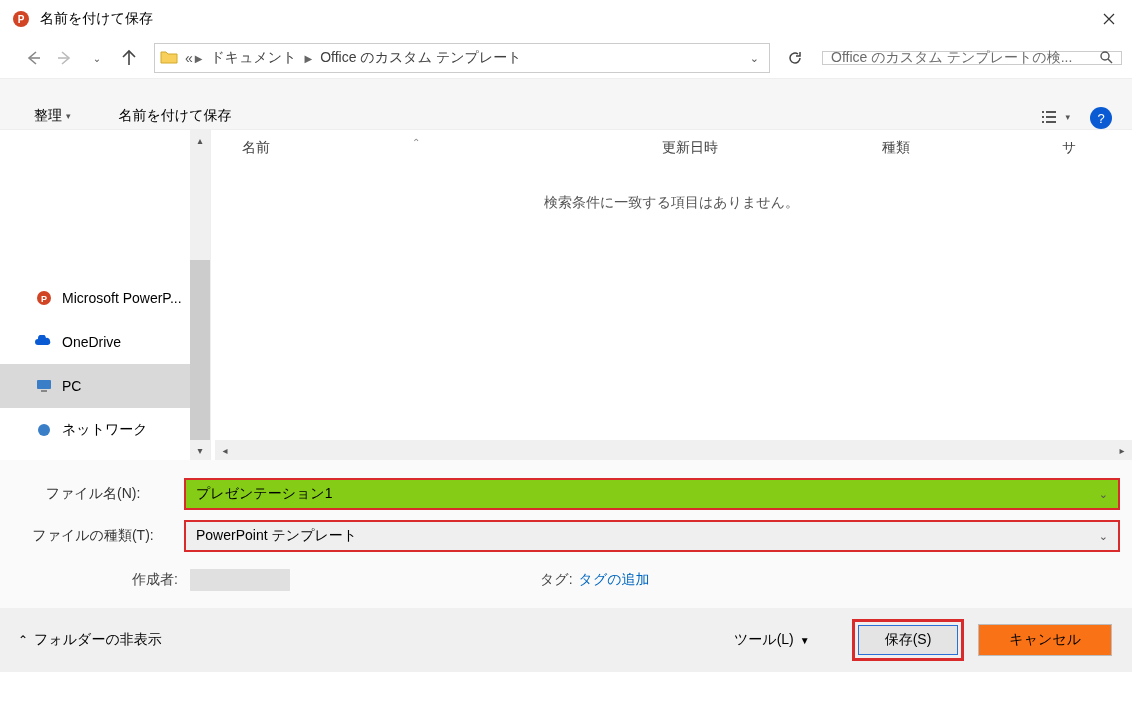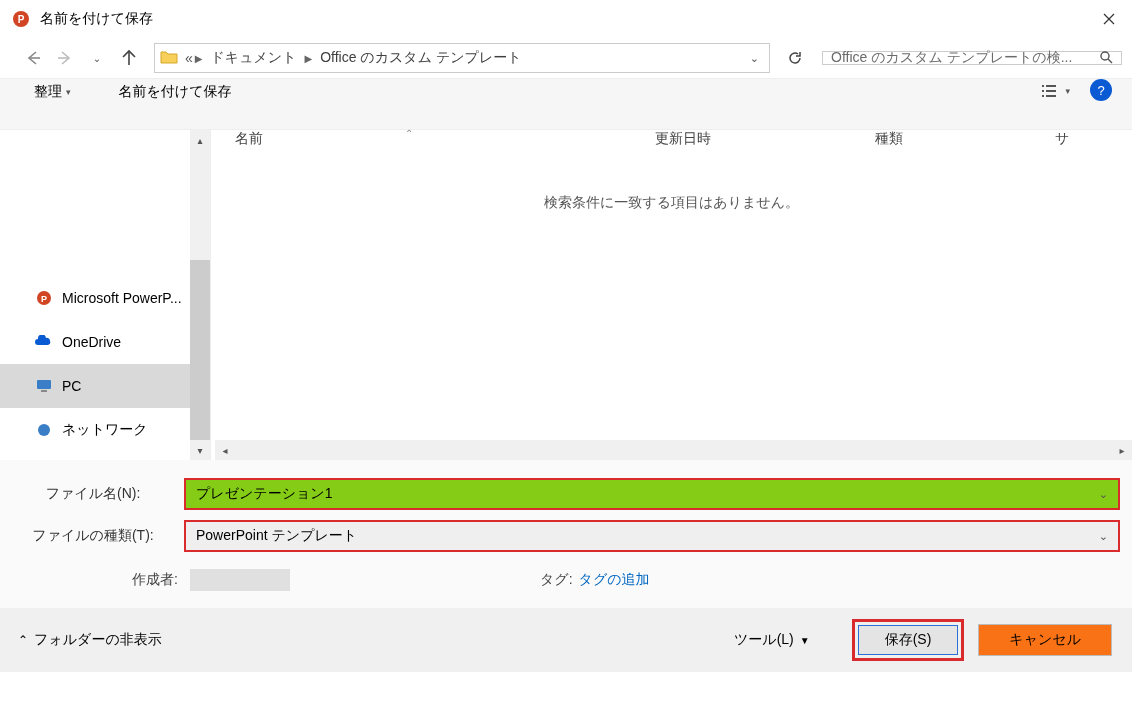--- a/index.html
+++ b/index.html
@@ -17,41 +17,41 @@
   .path-box { flex: 1; border: 1px solid #ccc; height: 30px; display: flex; align-items: center; padding: 0 4px; margin-left: 6px; }
   .path-box .folder-icon { width: 22px; height: 22px; margin-right: 4px; }
   .path-seg { padding: 0 6px; color: #404040; }
   .path-chev { color: #666; font-size: 10px; padding: 0 2px; }
   .path-spacer { flex: 1; }
   .path-drop { color: #555; font-size: 11px; padding: 0 6px; }
   .refresh { width: 30px; height: 30px; display: flex; align-items: center; justify-content: center; color: #444; margin-left: 4px; }
   .search-box { width: 300px; border: 1px solid #ccc; height: 14px; display: flex; align-items: center; padding: 0 8px; margin-left: 6px; color: #6b6b6b; }
   .search-box .search-icon { margin-left: auto; color: #444; }
 
-  .toolbar { display: flex; align-items: flex-start; height: 52px; padding: 0 20px 0 28px; background: #f6f6f6; border-top: 1px solid #eee; border-bottom: 1px solid #eee; }
+  .toolbar { display: flex; align-items: flex-end; height: 52px; padding: 0 20px 0 28px; background: #f6f6f6; border-top: 1px solid #eee; border-bottom: 1px solid #eee; }
   .toolbar .tb-item { padding: 4px 6px; display: flex; align-items: center; gap: 4px; }
   .toolbar .tb-arrow { font-size: 9px; color: #555; }
   .toolbar .tb-spacer { flex: 1; }
   .view-btn { display: flex; align-items: center; gap: 6px; padding: 4px 6px; }
   .help-icon { width: 22px; height: 22px; border-radius: 50%; background: #0a5bd3; color: #fff; display: flex; align-items: center; justify-content: center; font-size: 13px; margin-left: 14px; }
 
   .main { display: flex; height: 330px; }
   .sidebar { width: 210px; display: flex; }
   .tree { flex: 1; overflow: hidden; padding-top: 6px; }
   .tree-spacer { height: 140px; }
   .tree-item { display: flex; align-items: center; height: 44px; padding-left: 34px; gap: 8px; }
   .tree-item.selected { background: #d9d9d9; }
   .tree-icon { width: 20px; height: 20px; display: flex; align-items: center; justify-content: center; }
   .vscroll { width: 20px; background: #f0f0f0; display: flex; flex-direction: column; }
   .vscroll .arrow { height: 20px; display: flex; align-items: center; justify-content: center; font-size: 10px; color: #555; }
   .vscroll .thumb { background: #ccc; }
   .vscroll .track { flex: 1; }
 
   .listing { flex: 1; display: flex; flex-direction: column; border-left: 1px solid #eee; }
-  .cols { display: flex; height: 36px; padding-left: 24px; color: #444; font-size: 14px; }
+  .cols { display: flex; height: 36px; align-items: center; padding-left: 31px; color: #444; font-size: 14px; }
   .col-name { width: 420px; position: relative; }
   .col-sort { position: absolute; left: 170px; top: -2px; font-size: 10px; color: #888; }
   .col-date { width: 220px; }
   .col-type { width: 180px; }
   .col-size { width: 40px; }
   .empty-msg { text-align: center; color: #555; margin-top: 28px; }
   .listing .filler { flex: 1; }
   .hscroll { height: 20px; background: #f0f0f0; display: flex; align-items: center; margin-left: 4px; }
   .hscroll .harrow { width: 20px; text-align: center; font-size: 10px; color: #555; }
   .hscroll .htrack { flex: 1; }

